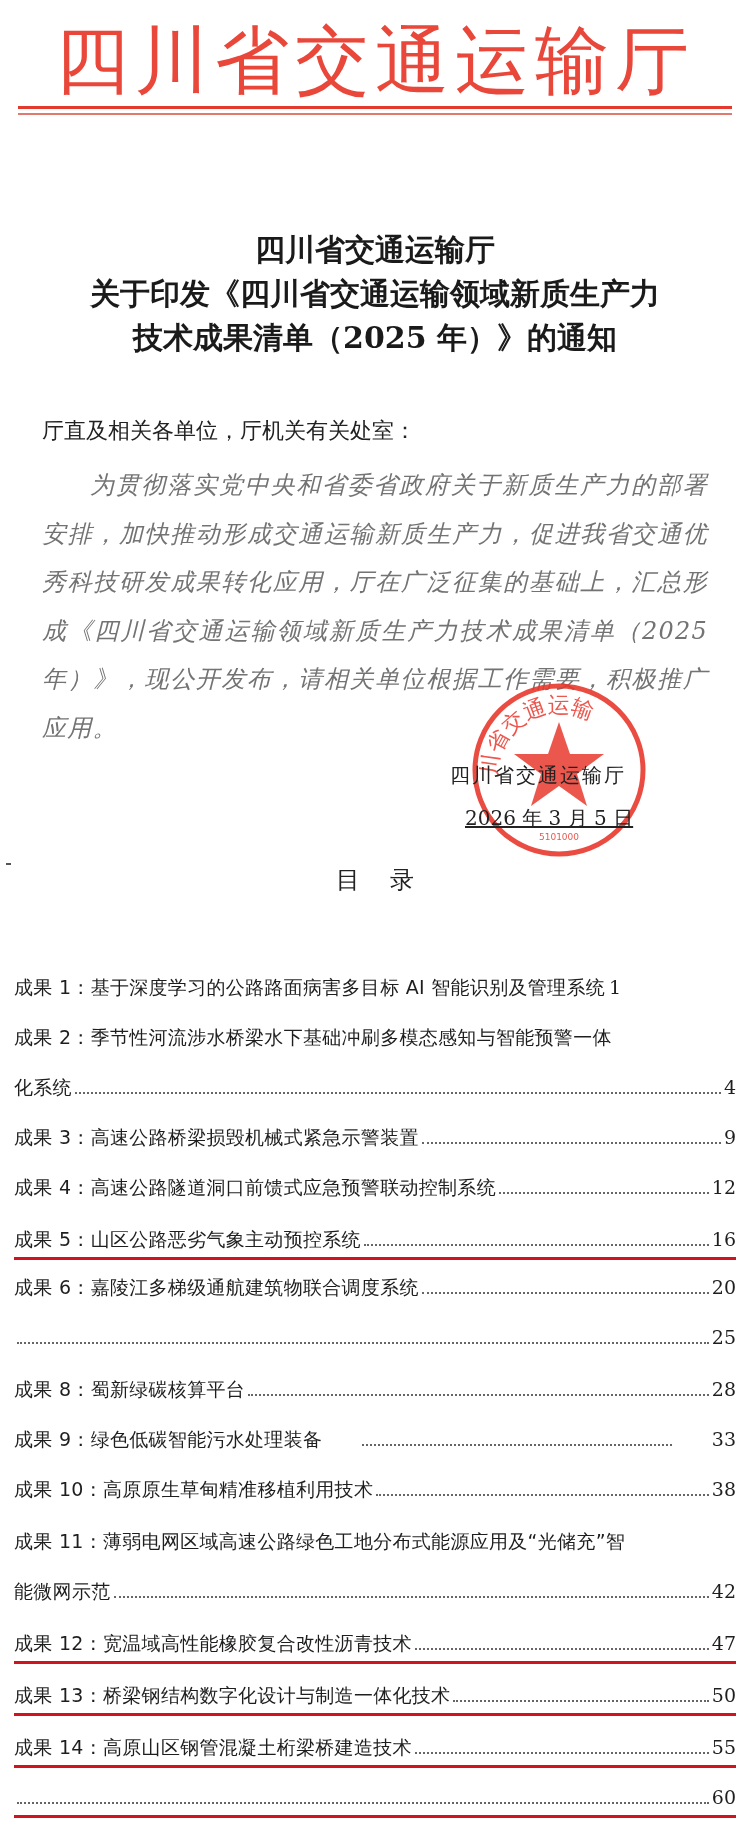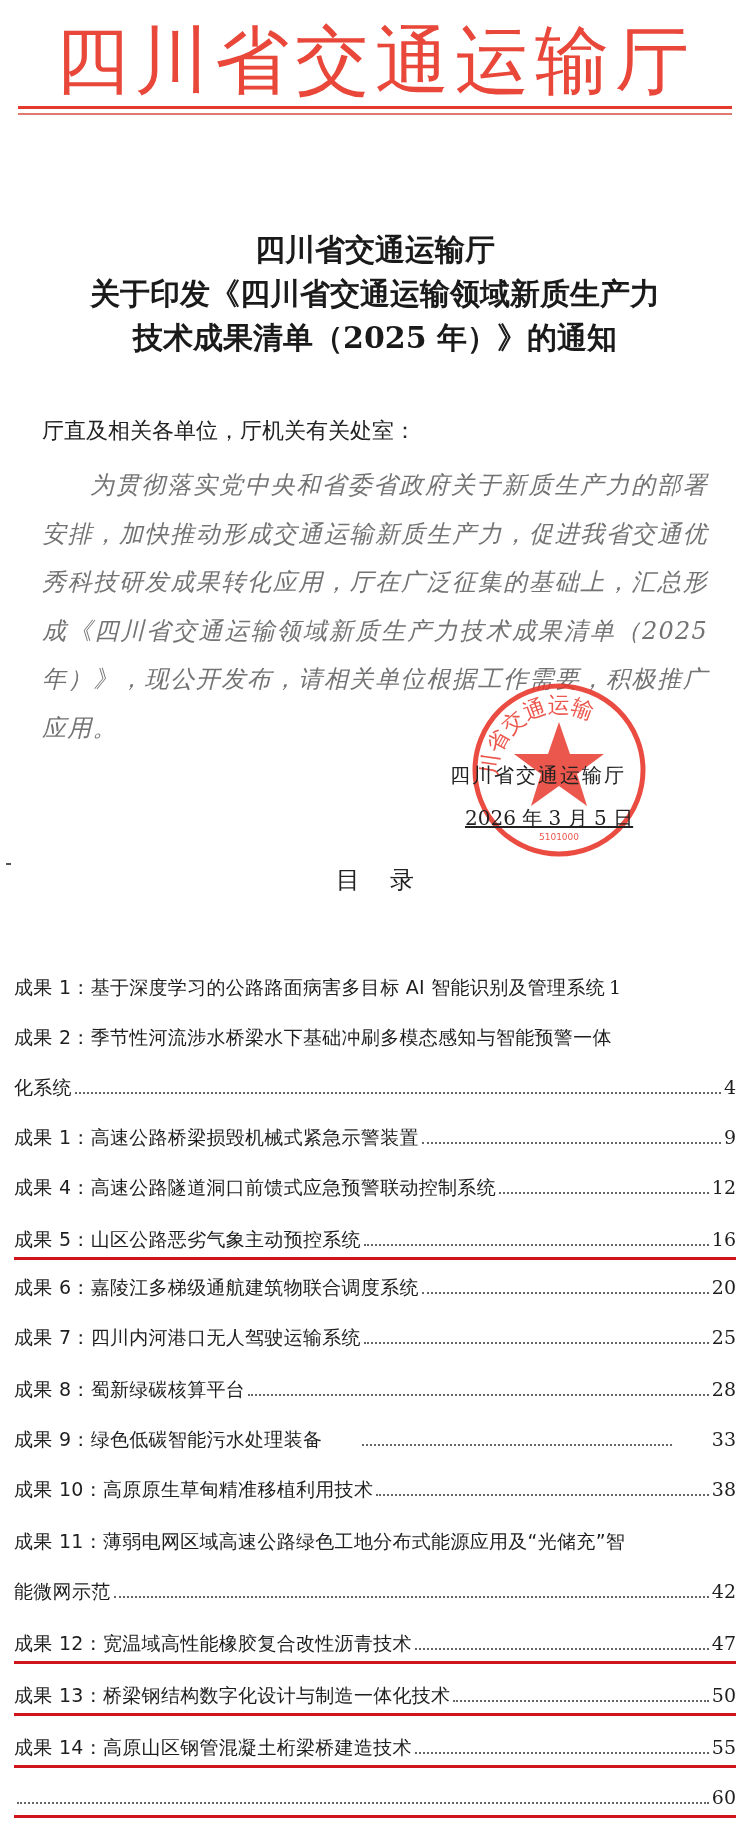--- a/index.html
+++ b/index.html
@@ -76,21 +76,21 @@
 <div class="toc-line nodots" style="top:1010px;">
   <span class="label">成果 2：季节性河流涉水桥梁水下基础冲刷多模态感知与智能预警一体</span>
 </div>
 <div class="toc-line" style="top:1060px;">
   <span class="label">化系统</span>
   <span class="dots"></span>
   <span class="page">4</span>
 </div>
 
 <div class="toc-line" style="top:1110px;">
-  <span class="label">成果 1：高速公路桥梁损毁机械式紧急示警装置</span>
+  <span class="label">成果 3：高速公路桥梁损毁机械式紧急示警装置</span>
   <span class="dots"></span>
   <span class="page">9</span>
 </div>
 
 <div class="toc-line" style="top:1160px;">
   <span class="label">成果 4：高速公路隧道洞口前馈式应急预警联动控制系统</span>
   <span class="dots"></span>
   <span class="page">12</span>
 </div>
 
@@ -100,21 +100,20 @@
   <span class="page">16</span>
 </div>
 
 <div class="toc-line" style="top:1260px;">
   <span class="label">成果 6：嘉陵江多梯级通航建筑物联合调度系统</span>
   <span class="dots"></span>
   <span class="page">20</span>
 </div>
 
 <div class="toc-line" style="top:1310px;">
-  <span class="label">成果 7：四川内河港口无人驾驶运输系统</span>
   <span class="dots"></span>
   <span class="page">25</span>
 </div>
 
 <div class="toc-line" style="top:1362px;">
   <span class="label">成果 8：蜀新绿碳核算平台</span>
   <span class="dots"></span>
   <span class="page">28</span>
 </div>
 

